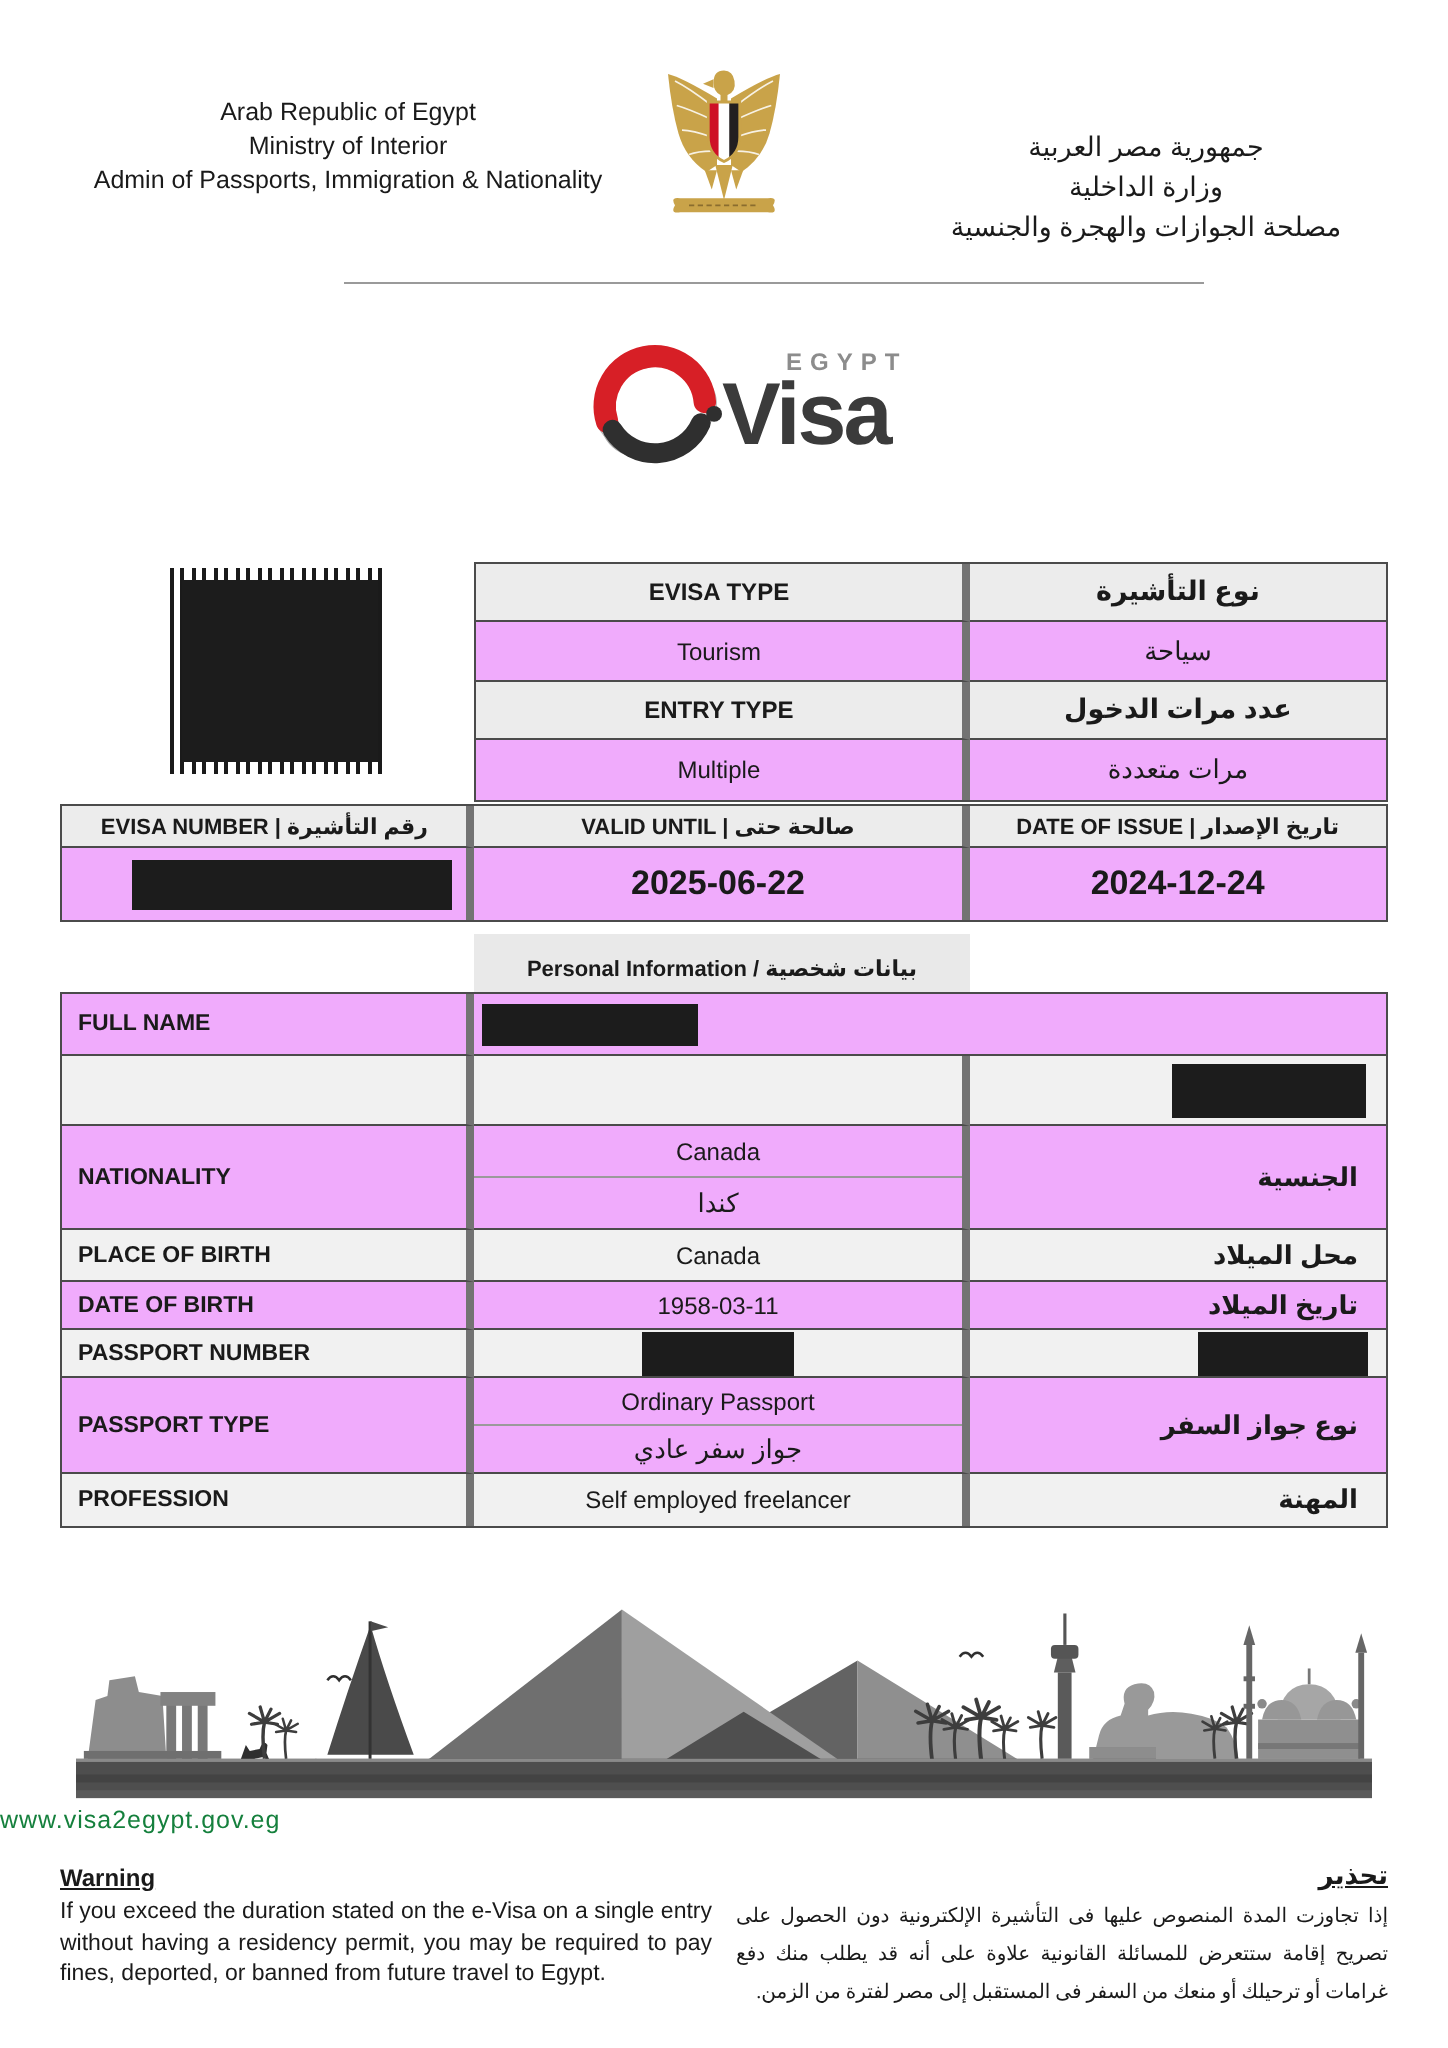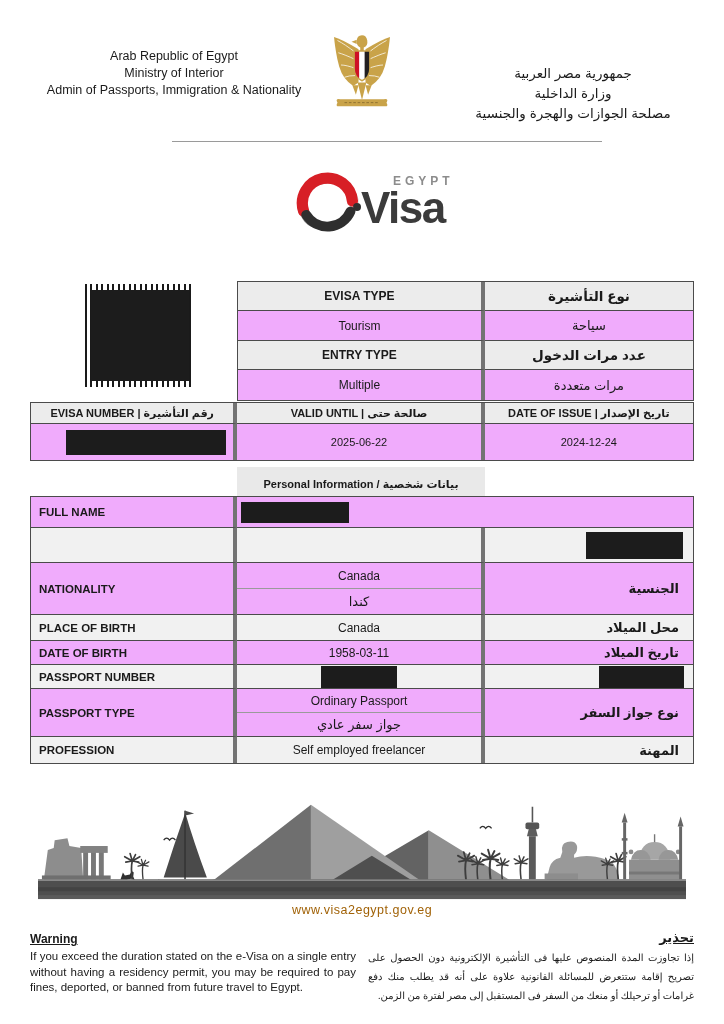--- a/index.html
+++ b/index.html
@@ -46,32 +46,32 @@
   .hd{background:#ececec;font-weight:bold;}
   .g{background:#f1f1f1;}
   .ar{direction:rtl;font-size:13px;}
   .hd.ar{font-size:13.5px;}
   .lblcell{justify-content:flex-start;padding-left:8px;font-weight:bold;font-size:11.5px;}
   .arlbl{justify-content:flex-start;direction:rtl;padding-right:14px;font-weight:bold;font-size:13px;}
   .stack{flex-direction:column;align-items:stretch;padding:0;}
   .sub{flex:1;display:flex;align-items:center;justify-content:center;}
   .sub-top{border-bottom:1px solid #9a9a9a;}
   .hd11{font-size:11px;}
-  .val13{font-size:11px;}
+  .val13{font-size:17px;font-weight:bold;}
   .left-cell{justify-content:flex-start;}
   .right-cell{justify-content:flex-end;}
   .redact{background:#1c1c1c;}
 
   .pi-band{position:absolute;left:237px;top:467px;width:248px;height:35px;background:#e9e9e9;
            display:flex;align-items:center;justify-content:center;font-size:11px;font-weight:bold;}
 
   
   .skyline{position:absolute;left:38px;top:788px;width:648px;height:118px;}
-  .site{position:absolute;left:0;top:903px;width:724px;text-align:center;
-        font-size:12.5px;color:#a16207;letter-spacing:.5px;}
+  .site{position:absolute;left:0;top:903px;width:724px;
+        font-size:12.5px;color:#15803d;letter-spacing:.5px;}
   .warn-en{position:absolute;left:30px;top:932px;width:326px;}
   .warn-ar{position:absolute;left:368px;top:930px;width:326px;direction:rtl;}
   .warn-title{font-size:12px;font-weight:bold;text-decoration:underline;margin-bottom:3px;}
   .warn-text{font-size:11.5px;line-height:15.5px;text-align:justify;}
   .warn-ar .warn-title{font-size:13px;}
   .warn-ar .warn-text{font-size:10px;line-height:19px;font-family:Liberation Serif, serif;}
 </style>
 </head>
 <body>
 

